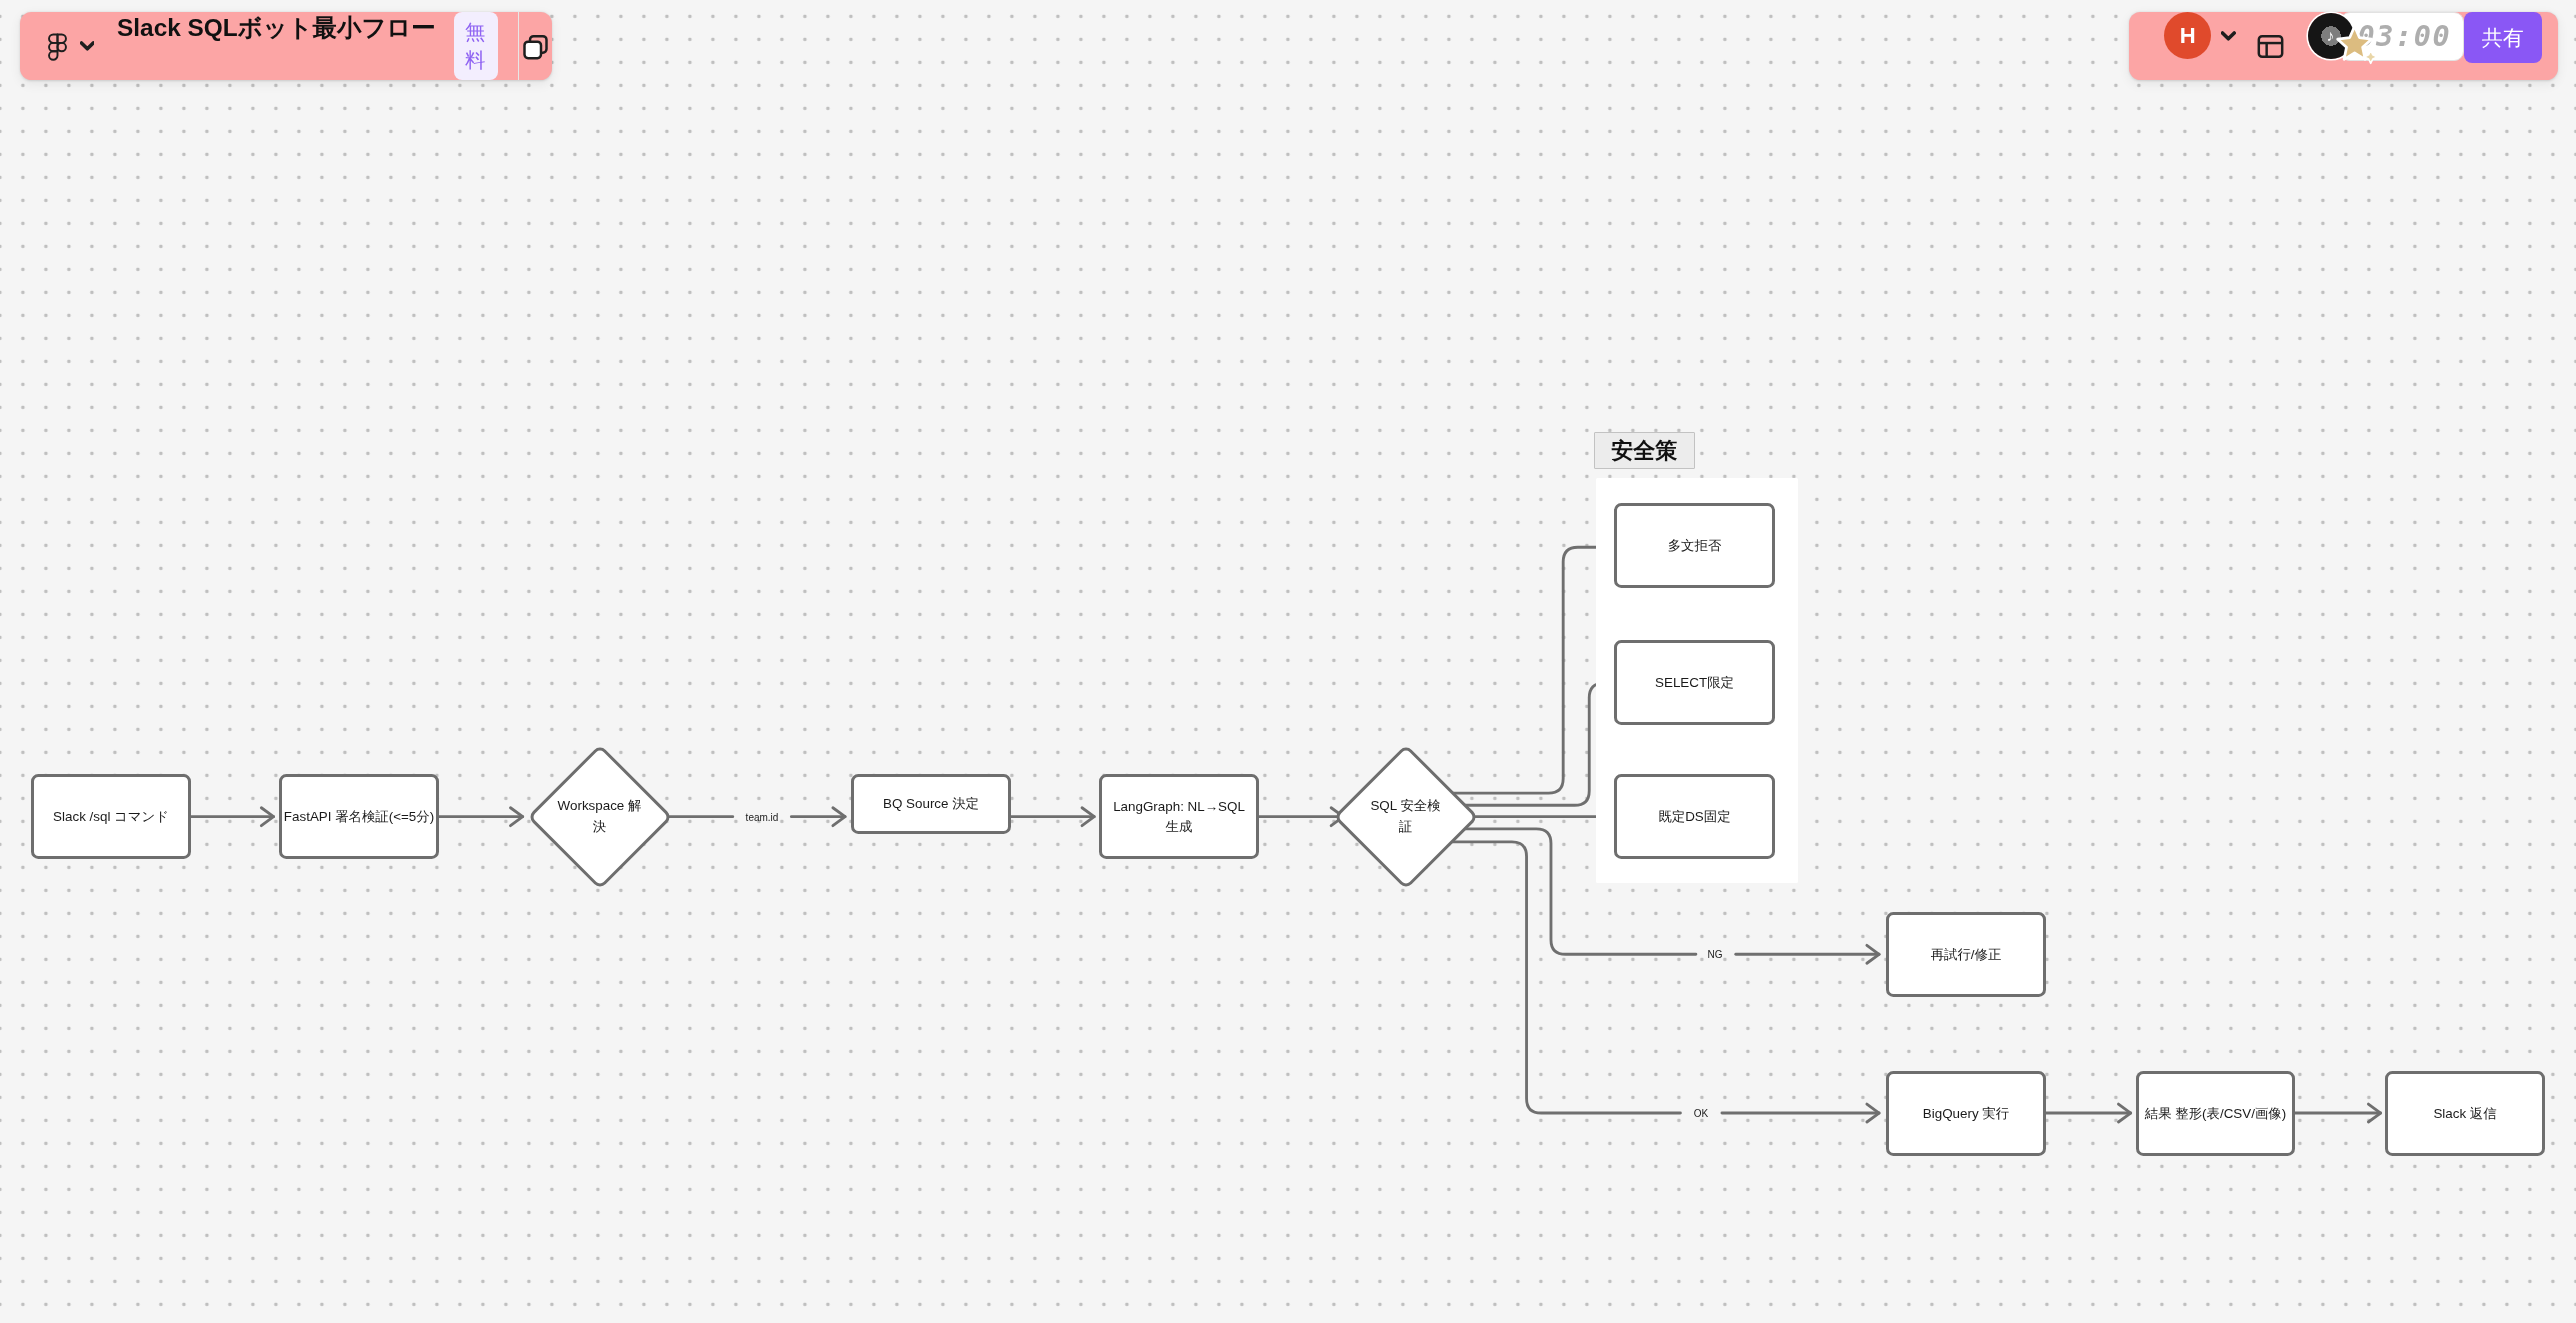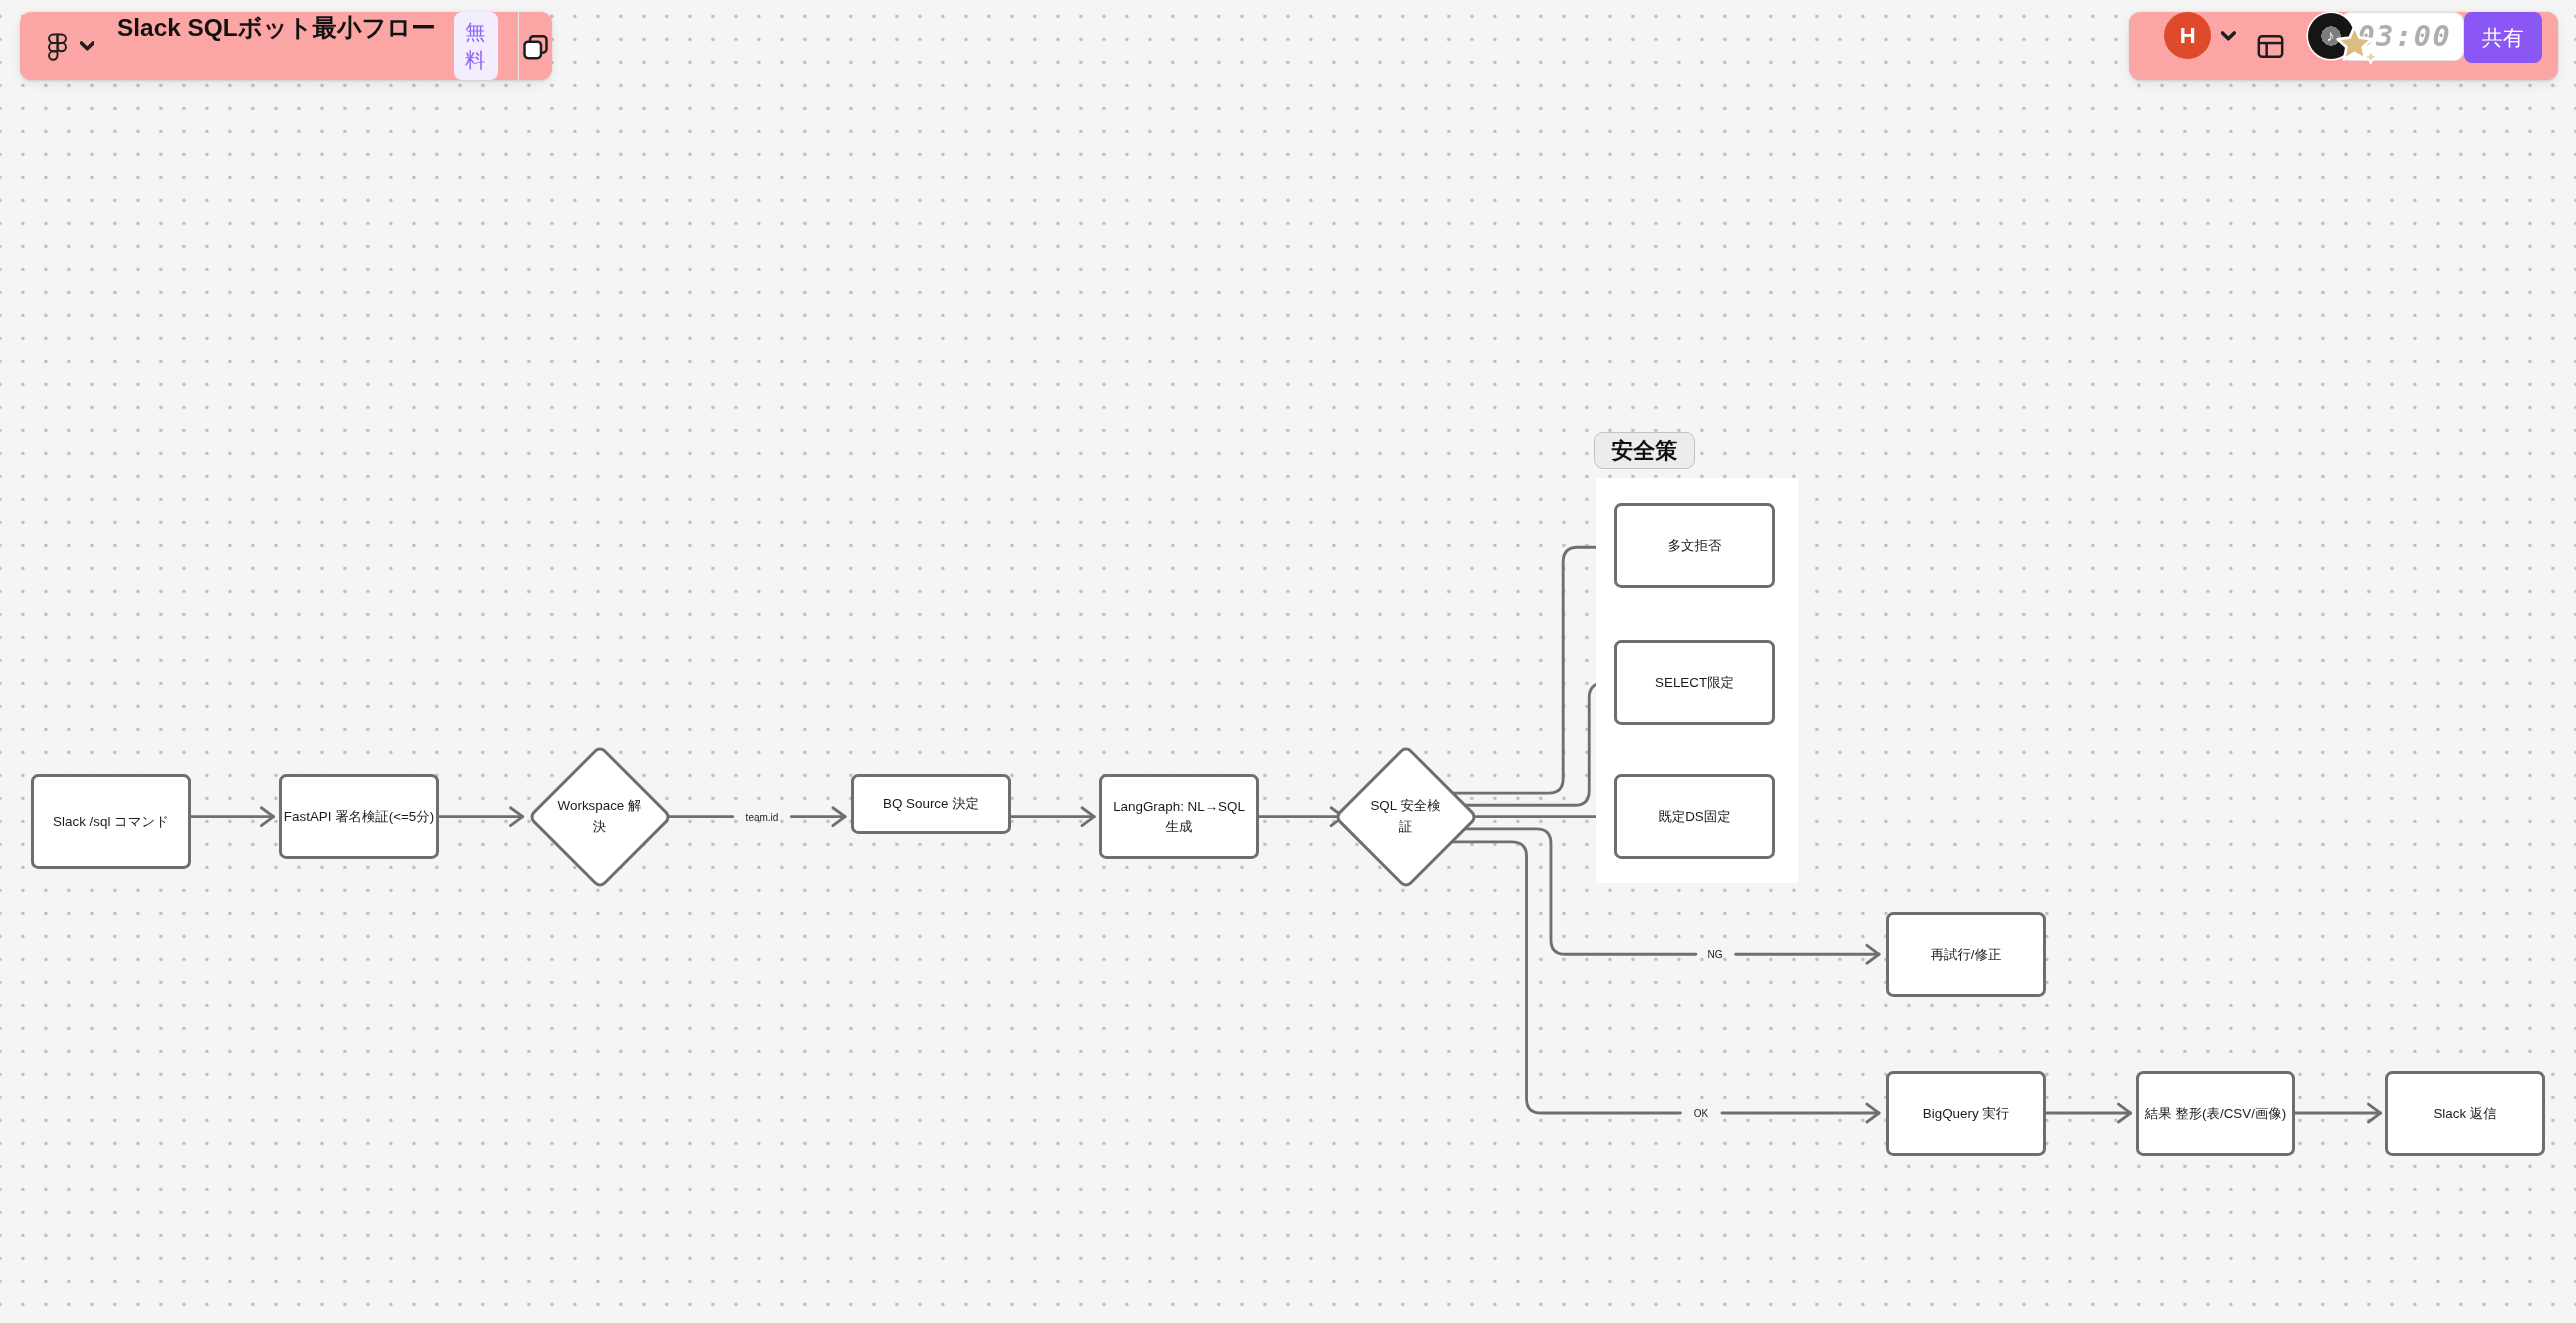--- a/index.html
+++ b/index.html
@@ -46,21 +46,21 @@
   .edge-label{
     position:absolute; transform:translate(-50%,-50%);
     font-size:10px; color:#222; white-space:nowrap;
   }
   
   .section-body{
     position:absolute; background:#ffffff; border-radius:1.6px;
   }
   .section-pill{
     position:absolute;
-    background:#ececec; border:1.6px solid #c2c2c2; border-radius:9px;
+    background:#ececec; border:1.6px solid #c2c2c2; border-radius:1px;
     display:flex; align-items:center; justify-content:flex-start;
     font-size:22px; font-weight:700; color:#111;
     padding:0 16.3px; height:37px;
   }
 
   
   .pill{
     position:absolute; top:12.2px; height:68px;
     background:#fca5a5; border-radius:11.4px;
     box-shadow:0 0.8px 2.4px rgba(0,0,0,.12), 0 3.3px 11.4px rgba(0,0,0,.07);
@@ -153,21 +153,21 @@
     <polyline class="edge" points="2602,1356 2617,1367 2602,1378"></polyline>
     <path class="edge" d="M2817,1367 H2924"></path>
     <polyline class="edge" points="2909,1356 2924,1367 2909,1378"></polyline>
   </svg>
 
   <div class="section-body" style="left:1596px; top:478px; width:202px; height:405px;"></div>
   <div class="section-pill" style="left:1594px; top:432px;">
     <span>安全策</span>
   </div>
 
-  <div class="node" style="left:31px;  top:774px; width:160px; height:95px;">
+  <div class="node" style="left:31px;  top:774px; width:160px; height:85px;">
     <span class="lbl" style="width:150px;">Slack /sql コマンド</span>
   </div>
   <div class="node" style="left:279px; top:774px; width:160px; height:85px;">
     <span class="lbl" style="width:156px;">FastAPI 署名検証(&lt;=5分)</span>
   </div>
   <div class="node" style="left:851px; top:774px; width:160px; height:60px;">
     <span class="lbl" style="width:150px;">BQ Source 決定</span>
   </div>
   <div class="node" style="left:1099px; top:774px; width:160px; height:85px;">
     <span class="lbl" style="width:147px;">LangGraph: NL→SQL 生成</span>

